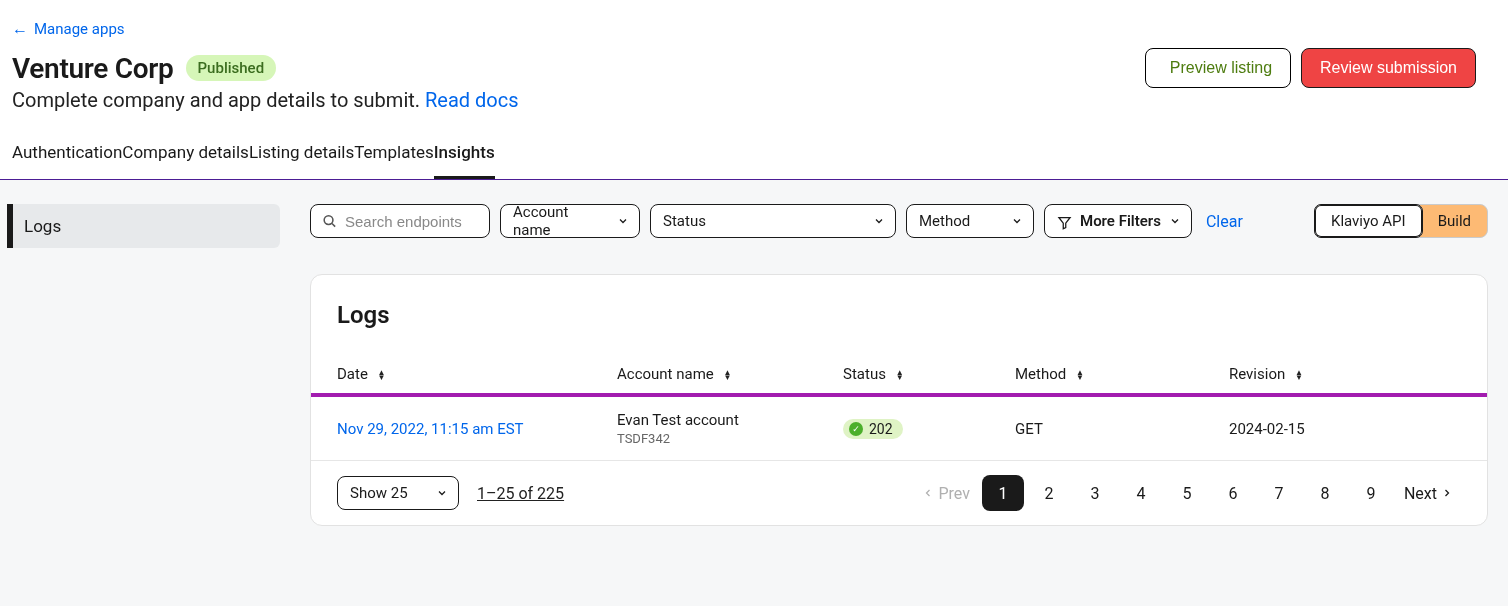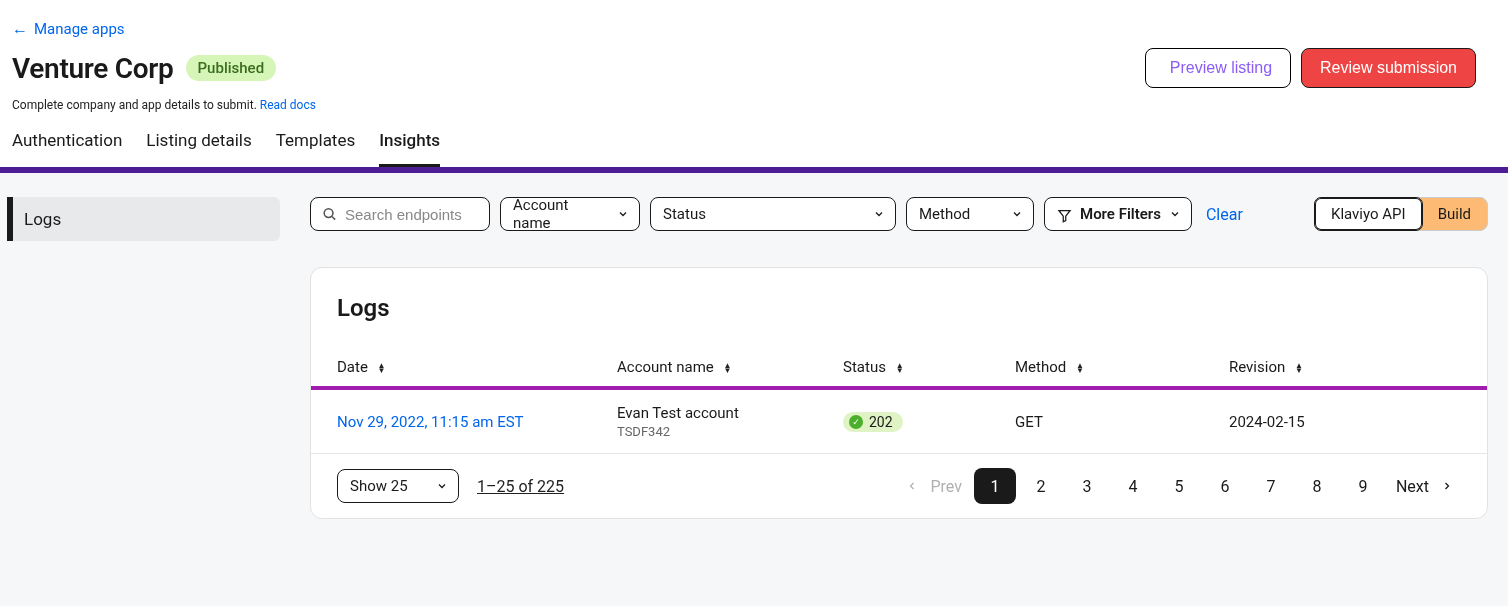--- a/index.html
+++ b/index.html
@@ -8,27 +8,27 @@
     .top { padding: 20px 12px 0 12px; }
     .back-link { display: inline-flex; align-items: center; gap: 6px; color: #0066eb; text-decoration: none; font-size: 15px; }
     .back-arrow { font-size: 16px; line-height: 1; }
     
     .title-row { display: flex; align-items: center; justify-content: space-between; margin-top: 10px; }
     .title-left { display: flex; align-items: center; gap: 12px; }
     .title { font-size: 28px; font-weight: 600; letter-spacing: -0.3px; }
     .badge-published { background: #d6f6b8; color: #3b6d1f; border-radius: 14px; padding: 4px 12px; font-size: 15px; font-weight: 500; }
     .title-right { display: flex; gap: 10px; margin-right: 20px; }
     .btn { border-radius: 8px; padding: 10px 18px; font-size: 16px; font-weight: 500; cursor: pointer; border: 1px solid #000; }
-    .btn-outline { background: #fff; color: #8b5cf6; padding-left: 24px; }
+    .btn-outline { background: #fff; color: #4d7c0f; padding-left: 24px; }
     .btn-dark { background: #ef4444; color: #fff; border-color: #1a1a1a; }
     
-    .subtitle { margin-top: 10px; font-size: 12px; color: #222; }
+    .subtitle { font-size: 20px; color: #222; }
     .subtitle a { color: #0066eb; text-decoration: none; }
     
-    .tabs { display: flex; gap: 24px; padding: 0 12px; margin-top: 18px; border-bottom: 6px solid #4c1d95; }
+    .tabs { display: flex; padding: 0 12px; margin-top: 30px; border-bottom: 1px solid #4c1d95; }
     .tab { padding: 0 0 14px 0; font-size: 17px; cursor: pointer; color: #1a1a1a; }
     .tab.active { border-bottom: 3px solid #1a1a1a; font-weight: 500; }
     
     .body-area { display: flex; background: #f6f7f8; min-height: 440px; }
     .sidebar { width: 290px; padding: 24px 10px; }
     .side-item { padding: 12px 14px; font-size: 17px; cursor: pointer; border-radius: 6px; }
     .side-item.active { background: #e7e9eb; border-left: 3px solid #1a1a1a; border-radius: 0 6px 6px 0; margin-left: -3px; padding-left: 14px; position: relative; }
     .side-item.active::before { content:""; position:absolute; left:0; top:0; bottom:0; width:3px; background:#1a1a1a; }
     
     .main { flex: 1; padding: 24px 20px; }
@@ -62,21 +62,21 @@
     .tbl td { padding: 14px 26px; font-size: 15px; border-bottom: 1px solid #e6e6e6; vertical-align: middle; }
     .date-link { color: #0066eb; text-decoration: none; }
     .acct-sub { display:block; font-size: 13px; color: #666; margin-top: 2px; }
     .status-pill { display:inline-flex; align-items:center; gap:6px; background: #dff3c5; border-radius: 12px; padding: 2px 10px 2px 6px; font-size: 14px; }
     .status-dot { width:14px; height:14px; border-radius:50%; background:#4caf2b; display:inline-flex; align-items:center; justify-content:center; color:#fff; font-size:9px; }
     
     .pager { display:flex; align-items:center; padding: 14px 26px; gap: 18px; }
     .show-dd { height:34px; border:1px solid #1a1a1a; border-radius:8px; display:inline-flex; align-items:center; justify-content:space-between; padding: 0 10px 0 12px; width: 122px; cursor:pointer; font-size:15px; }
     .range { font-size: 16px; color:#222;text-decoration:underline; }
     .pages { margin-left:auto; display:flex; align-items:center; gap: 4px; }
-    .p-nav { display:inline-flex; align-items:center; gap:12px; padding: 6px 8px; font-size:16px; cursor:pointer; }
+    .p-nav { display:inline-flex; align-items:center; gap:4px; padding: 6px 8px; font-size:16px; cursor:pointer; }
     .p-nav.disabled { color:#b0b0b0; cursor:default; }
     .p-num { width: 42px; height: 36px; display:inline-flex; align-items:center; justify-content:center; border-radius:8px; font-size:16px; cursor:pointer; }
     .p-num.active { background:#1a1a1a; color:#fff; }
     
     svg { display:block; }
   </style>
 </head>
 <body>
 
 <div class="top">
@@ -96,20 +96,21 @@
     </div>
   </div>
 
   <div class="subtitle">
     <span>Complete company and app details to submit. </span><a href="#">Read docs</a>
   </div>
 </div>
 
 <div class="tabs">
   <div class="tab">Authentication</div>
+  <div class="tab">Company details</div>
   <div class="tab">Listing details</div>
   <div class="tab">Templates</div>
   <div class="tab active">Insights</div>
 </div>
 
 <div class="body-area">
   <div class="sidebar">
     <div class="side-item active">Logs</div>
   </div>
 

